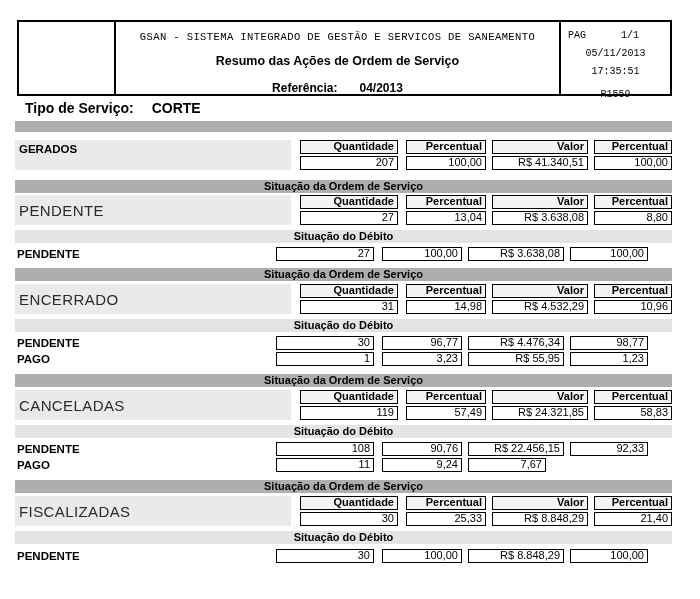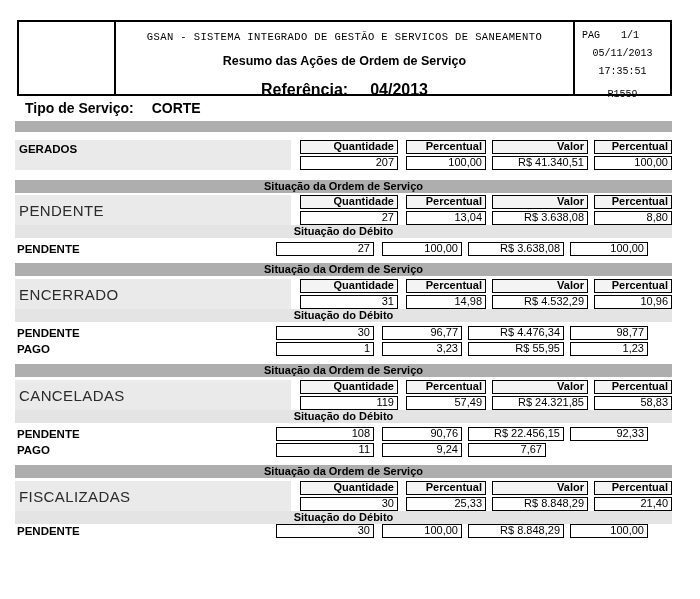--- a/index.html
+++ b/index.html
@@ -15,24 +15,24 @@
     position:absolute; left:17px; top:20px; width:655px; height:76px;
     border:2px solid #000; display:flex;
   }
   .logo-cell { width:97px; border-right:2px solid #000; }
   .title-cell { flex:1; text-align:center; position:relative; }
   .sys-title {
     margin-top:9px; font-family:"Liberation Mono", monospace;
     font-size:10.5px; letter-spacing:0.4px; white-space:nowrap;
   }
   .rep-title { margin-top:11px; font-size:12.5px; font-weight:bold; }
-  .ref-line  { margin-top:13px; font-size:16px; font-weight:bold; }
+  .ref-line  { margin-top:13px; font-size:12px; font-weight:bold; }
   .ref-line .ref-val { margin-left:22px; }
   .info-cell {
-    width:97px; border-left:2px solid #000;
+    width:111px; border-left:2px solid #000;
     font-family:"Liberation Mono", monospace; font-size:10px;
     padding:8px 7px 0 7px;
   }
   .pag-row { display:flex; }
   .pag-row .pag-val { margin-left:auto; margin-right:24px; }
   .info-line { text-align:center; margin-top:7px; }
   .info-code { text-align:center; margin-top:12px; }
 
   .tipo-line {
     position:absolute; left:25px; top:100px;
@@ -75,21 +75,21 @@
   .c3 { width:96px; margin-left:6px; }
   .c4 { width:78px;  margin-left:6px; }
 
   .sub-row { display:flex; }
   .sub-label {
     width:261px; font-size:11.5px; font-weight:bold;
     line-height:14px; padding-left:2px;
   }
 
   .g2{margin-top:2px} .g3{margin-top:3px} .g4{margin-top:4px}
-  .g5{} .g7{margin-top:7px} .g8{margin-top:8px}
+  .g5{margin-top:5px} .g7{margin-top:7px} .g8{margin-top:8px}
   .g10{margin-top:10px}
 </style>
 </head>
 <body>
 
 <div class="page">
 
   <div class="header-box">
     <div class="logo-cell"></div>
     <div class="title-cell">

